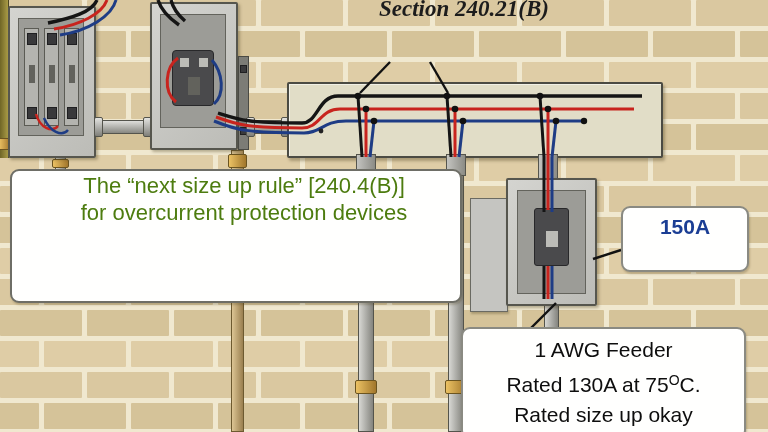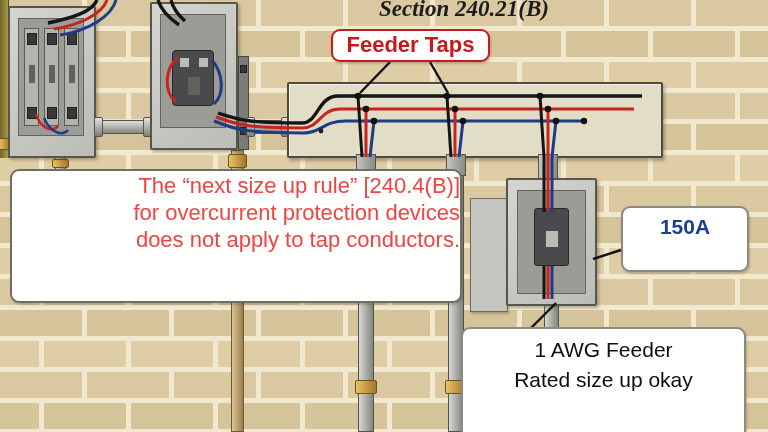--- a/index.html
+++ b/index.html
@@ -23,21 +23,21 @@
   .flange{position:absolute;background:linear-gradient(#e3e3e0,#7f7f79);border:1px solid #54544c;border-radius:2px;}
   .stub{position:absolute;background:linear-gradient(90deg,#c4c4c0,#8b8b85);border:1px solid #55554d;}
   .olive{position:absolute;background:linear-gradient(90deg,#6f6526,#a99b46);border-right:1px solid #4e4720;}
   .door{position:absolute;background:#c5c5c1;border:1px solid #6a6a62;box-shadow:1px 2px 2px rgba(70,58,25,.3);}
   .bubble{position:absolute;background:#fffffe;border-radius:9px;text-align:center;box-shadow:1px 2px 2px rgba(70,58,25,.25);}
   #wires{position:absolute;left:0;top:0;pointer-events:none;}
   #sectionRef{position:absolute;left:336px;top:-4px;width:256px;font-family:"Liberation Serif",serif;font-style:italic;font-weight:700;font-size:23px;color:#1c1c1c;text-align:center;}
   #feederTapsBox{left:331px;top:29px;width:159px;height:33px;border:2px solid #c8191f;font-weight:700;font-size:22px;line-height:28px;color:#c8191f;}
   #calloutBox{left:10px;top:169px;width:452px;height:134px;border:2px solid #6e6e66;}
   #calloutTitle{font-weight:700;font-size:21px;color:#c8191f;margin-top:5px;}
-  #calloutBody{text-align:right;font-size:22px;line-height:27px;color:#ef4444;margin:1px 0 0 16px;}
+  #calloutBody{text-align:center;font-size:22px;line-height:27px;color:#4d7c0f;margin:1px 0 0 16px;}
   #protectionBox{left:621px;top:206px;width:128px;height:66px;border:2px solid #8a8a82;font-weight:700;font-size:21px;line-height:27px;color:#1b3e94;padding-top:5px;}
   #noteBox{left:461px;top:327px;width:285px;height:112px;border:2px solid #8a8a82;font-size:21px;line-height:30px;color:#0e0e0e;padding-top:6px;}
   .supO{font-size:14px;vertical-align:7px;}
 </style>
 </head>
 <body>
 
 <div id="stage">
 
   <div id="wall">
@@ -296,34 +296,33 @@
     <g fill="none" stroke="#111" stroke-width="2.4">
       <path d="M390,62 L360,93"></path>
       <path d="M430,62 L448,93"></path>
       <path d="M621,250 L593,259"></path>
       <path d="M528,331 L556,303"></path>
     </g>
   </svg>
 
   <div id="sectionRef">Section 240.21(B)</div>
 
-  <div class="bubble" id="feederTapsBox">
-    <span>Feeder Taps</span>
-  </div>
 
   <div class="bubble" id="calloutBox">
     <div id="calloutBody">
       <div>The “next size up rule” [240.4(B)]</div>
       <div>for overcurrent protection devices</div>
-      <div>does not apply to tap conductors.</div>
     </div>
   </div>
 
   <div class="bubble" id="protectionBox">
     <div>150A</div>
   </div>
 
   <div class="bubble" id="noteBox">
     <div>1 AWG Feeder</div>
+    <div>
+      <span>Rated 130A at 75</span><span class="supO">O</span><span>C.</span>
+    </div>
     <div>Rated size up okay</div>
   </div>
 
 </div>
 
 </body></html>

